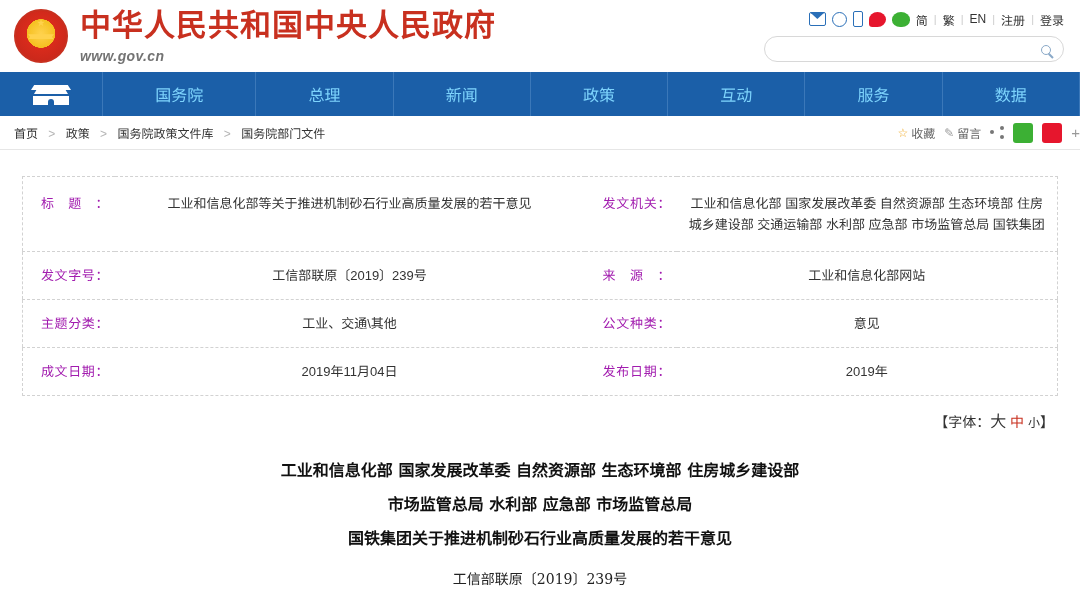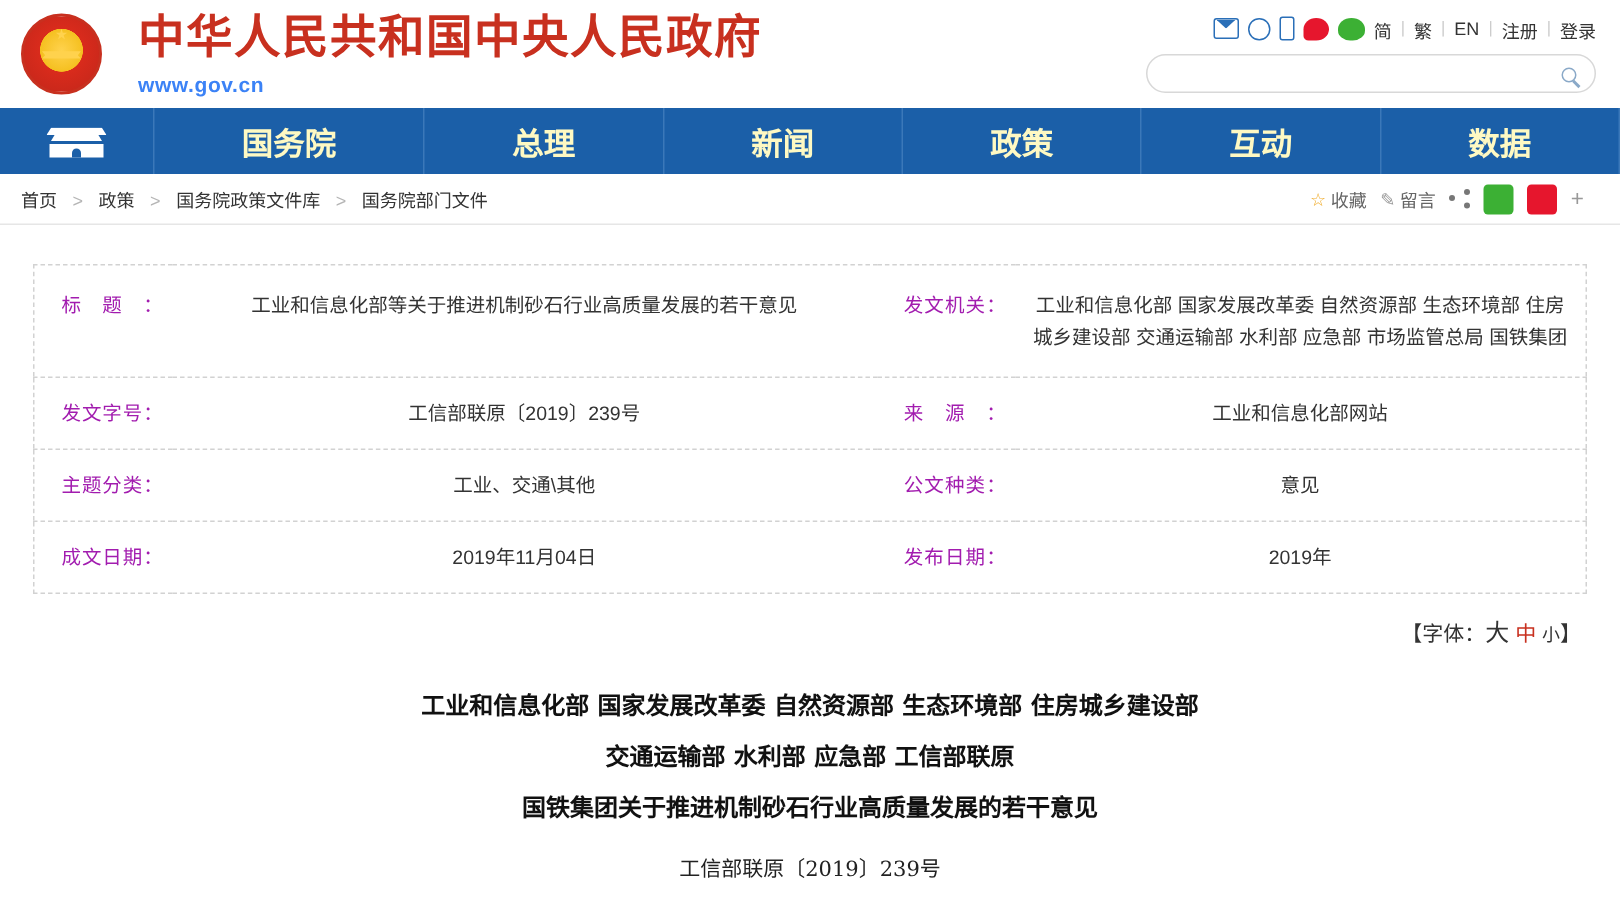--- a/index.html
+++ b/index.html
@@ -13,21 +13,20 @@
   }
 
   
   .header {
     position: relative;
     height: 72px;
     background: #ffffff;
     display: flex;
     align-items: center;
     padding: 0 16px 0 14px;
-    gap: 12px;
   }
   .emblem {
     width: 54px; height: 54px;
     border-radius: 50%;
     background: radial-gradient(circle at 50% 45%, #ffd24d 0%, #f5c020 38%, #d92b1c 39%, #c0261a 100%);
     border: 2px solid #c8301f;
     position: relative;
     flex: 0 0 auto;
     margin-right: 12px;
   }
@@ -52,25 +51,26 @@
   .site-title-wrap { display: flex; flex-direction: column; justify-content: center; }
   .site-title {
     color: #c8301f;
     font-size: 31px;
     font-weight: bold;
     letter-spacing: 1px;
     line-height: 1.1;
     font-family: "DejaVu Sans", "Liberation Sans", sans-serif;
   }
   .site-url {
-    color: #3b82f6;
+    color: #737373;
     font-size: 14px;
     font-weight: bold;
     letter-spacing: .4px;
     margin-top: 6px;
+    font-style: italic;
   }
   .header-right {
     position: absolute;
     right: 16px; top: 8px;
     width: 310px;
     display: flex;
     flex-direction: column;
     align-items: flex-end;
   }
   .hr-icons {
@@ -205,36 +205,36 @@
   }
   .tiananmen .gate {
     position: absolute; bottom: 0; left: 17px;
     width: 6px; height: 6px;
     background: #1b5fa8;
     border-radius: 3px 3px 0 0;
   }
   .nav-item {
     flex: 1 1 auto;
     display: flex; align-items: center; justify-content: center;
-    font-size: 21px;
-    color: #fef9c3;
+    font-size: 16px;
+    color: #7dd3fc;
     text-decoration: none;
     border-right: 1px solid #3b78b9;
     white-space: nowrap;
-    font-weight: bold;
+    font-weight: normal;
   }
   .nav-item.last { border-right: 0; flex: 0 0 198px; }
 
   
   .crumb-bar {
     height: 34px;
     border-bottom: 1px solid #e6e6e6;
     display: flex;
     align-items: center;
-    padding: 0 24px 0 14px;
+    padding: 0 0 0 14px;
     font-size: 12px;
     color: #333;
   }
   .crumb a { color: #333; text-decoration: none; }
   .crumb .sep { color: #b5b5b5; margin: 0 7px; }
   .crumb-right {
     margin-left: auto;
     display: flex;
     align-items: center;
     gap: 9px;
@@ -362,20 +362,21 @@
         <span class="roof2"></span>
         <span class="base"></span>
         <span class="gate"></span>
     </span>
   </div>
   <a class="nav-item" href="#">国务院</a>
   <a class="nav-item" href="#">总理</a>
   <a class="nav-item" href="#">新闻</a>
   <a class="nav-item" href="#">政策</a>
   <a class="nav-item" href="#">互动</a>
+  <a class="nav-item" href="#">服务</a>
   <a class="nav-item" href="#">数据</a>
 </div>
 
 <div class="crumb-bar">
   <span class="crumb">
     <a href="#">首页</a>
     <span class="sep">&gt;</span>
     <a href="#">政策</a>
     <span class="sep">&gt;</span>
     <a href="#">国务院政策文件库</a>
@@ -434,16 +435,16 @@
 </div>
 
 <div class="fontsize">
   <span>【字体：</span><span class="big">大</span>
   <span class="mid">中</span>
   <span class="sml">小</span><span>】</span>
 </div>
 
 <div class="doc-title">
   <div>工业和信息化部 国家发展改革委 自然资源部 生态环境部 住房城乡建设部</div>
-  <div>交通运输部 水利部 应急部 工信部联原</div>
+  <div>市场监管总局 水利部 应急部 市场监管总局</div>
   <div>国铁集团关于推进机制砂石行业高质量发展的若干意见</div>
 </div>
 <div class="doc-subno">工信部联原〔2019〕239号</div>
 
 </body></html>

